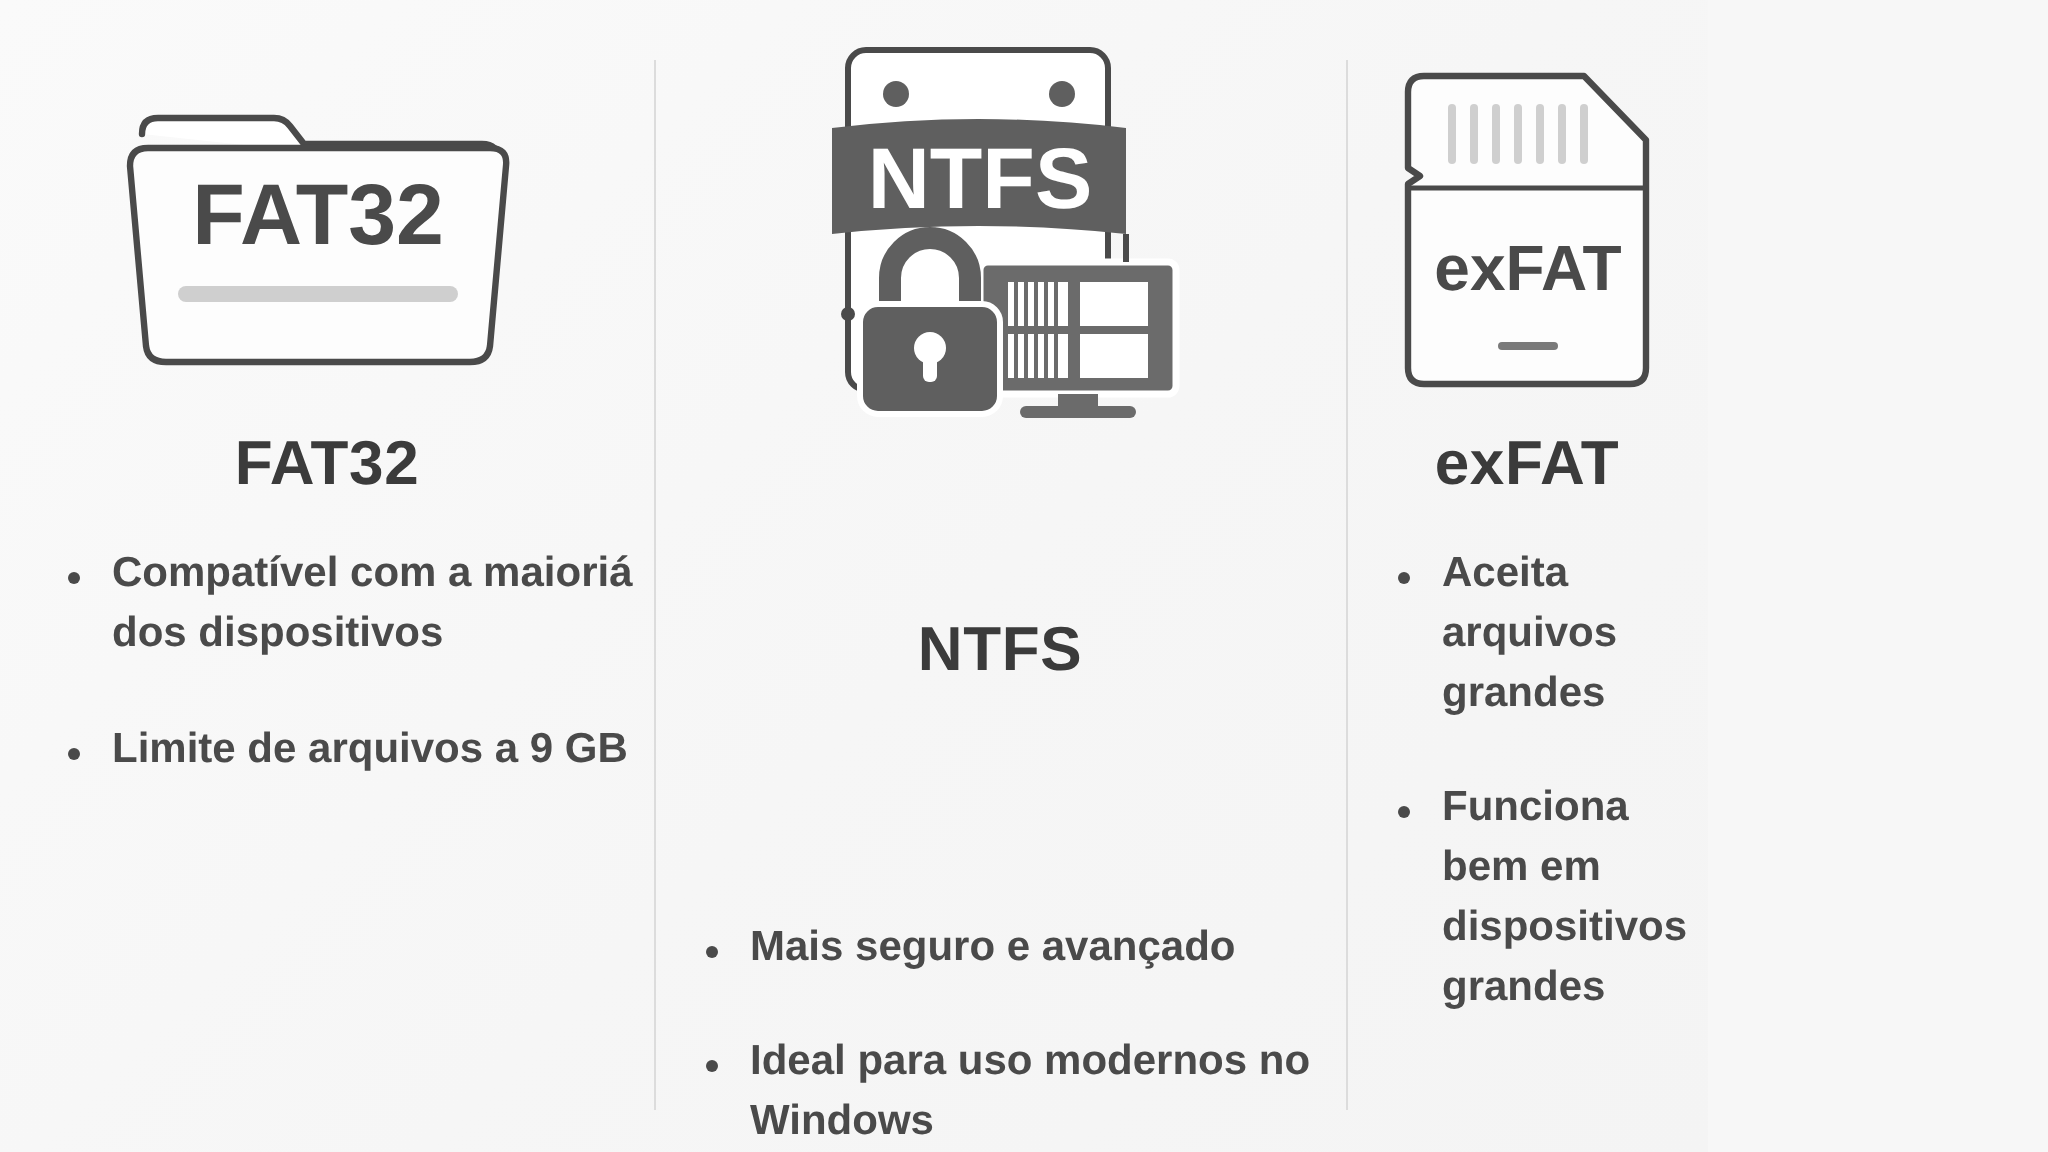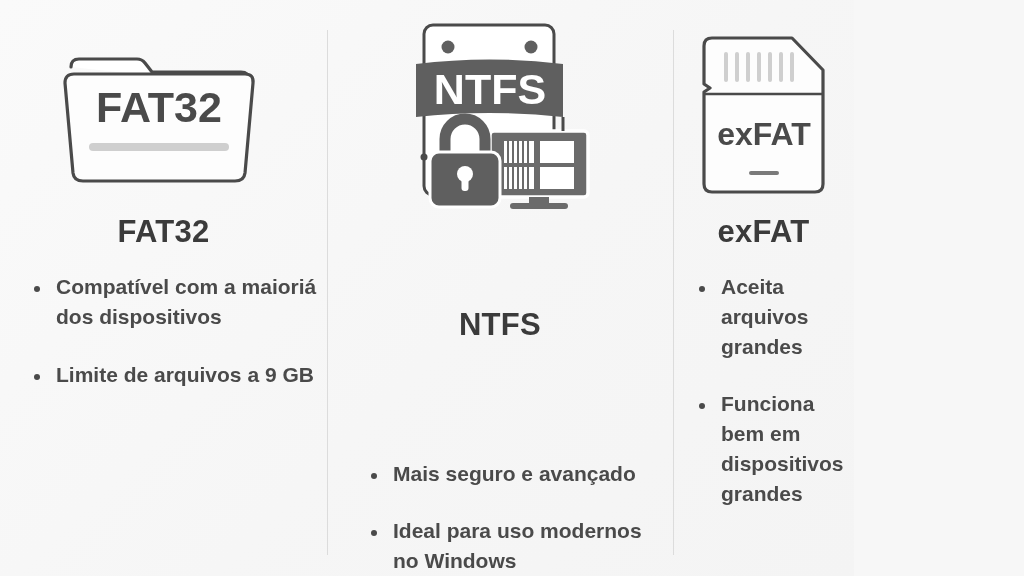--- a/index.html
+++ b/index.html
@@ -64,21 +64,21 @@
     text-align: center;
   }
   .bullets {
     list-style: none;
     margin: 0;
     padding: 0;
     width: 100%;
     box-sizing: border-box;
   }
   .col-1 .bullets { padding-left: 30px; padding-right: 8px; }
-  .col-2 .bullets { padding-left: 40px; padding-right: 8px; }
+  .col-2 .bullets { padding-left: 22px; padding-right: 8px; }
   .col-3 .bullets { padding-left: 22px; padding-right: 0; }
 
   .bullet {
     position: relative;
     padding-left: 26px;
     margin-bottom: 28px;
     font-size: 21px;
     line-height: 1.42;
     color: #4a4a4a;
     font-weight: 700;

